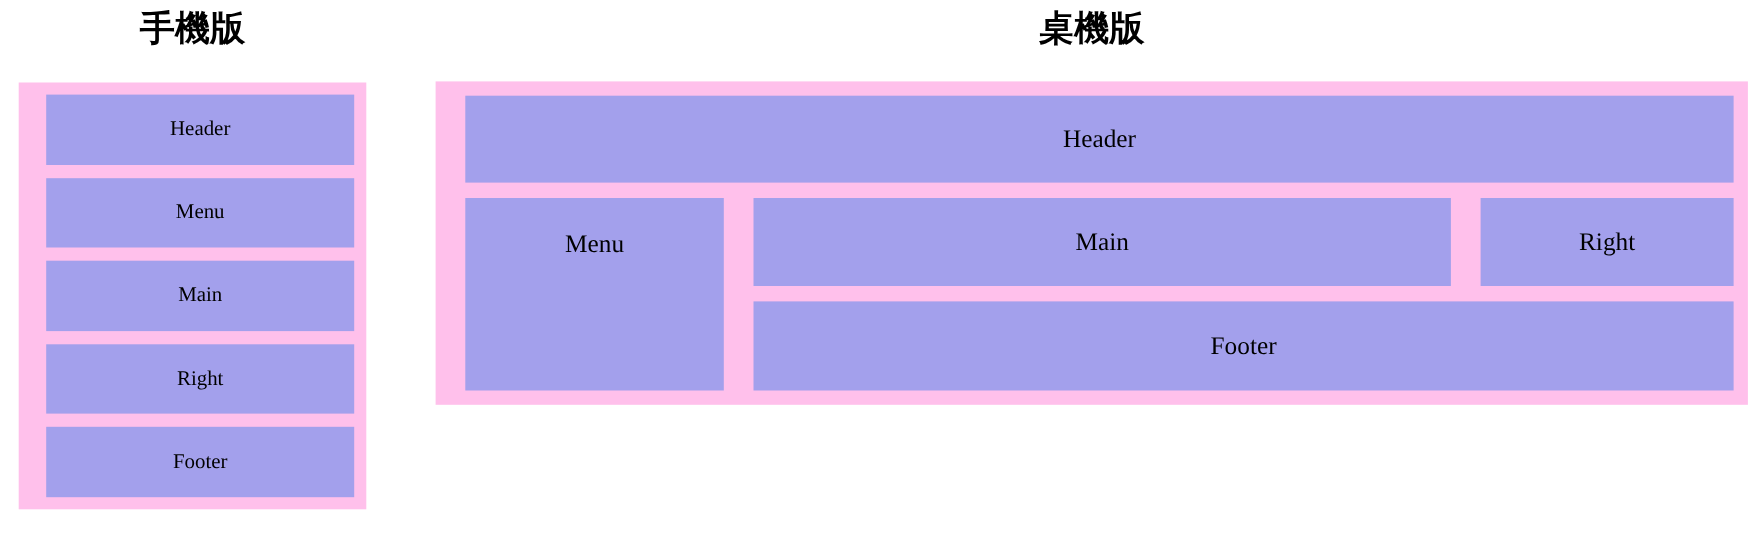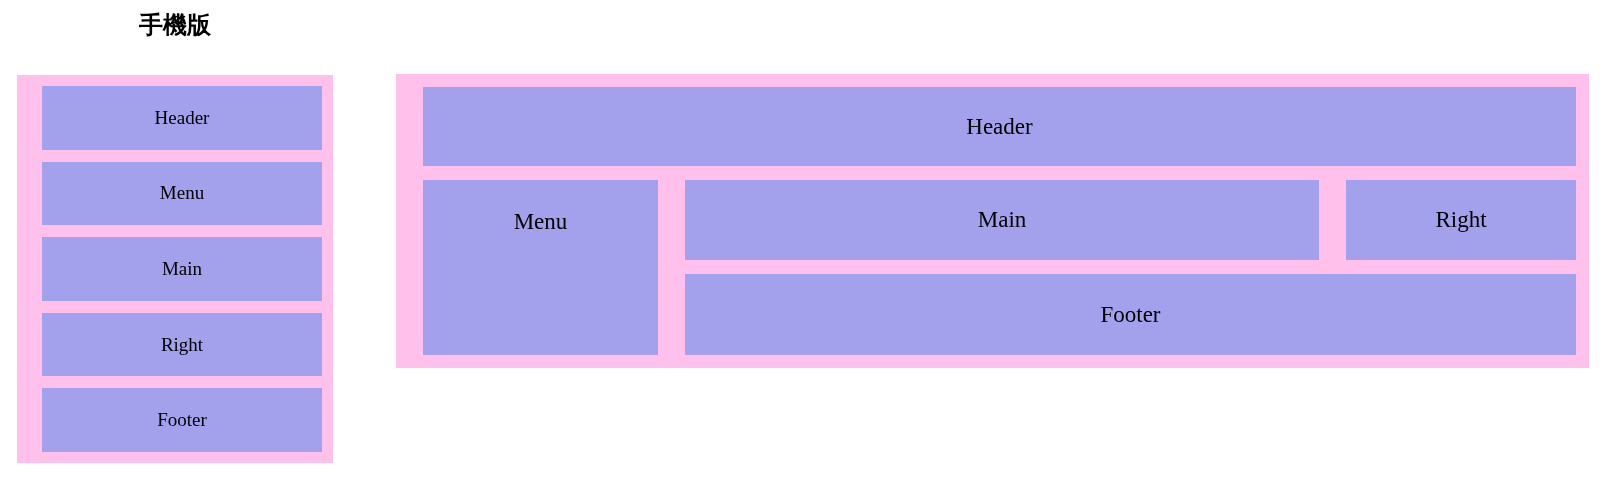--- a/index.html
+++ b/index.html
@@ -9,21 +9,21 @@
     width: 1600px;
     height: 489px;
     background: #ffffff;
     overflow: hidden;
   }
   .panel-title {
     position: absolute;
     top: 4px;
     text-align: center;
     font-weight: bold;
-    font-size: 24px;
+    font-size: 32px;
     line-height: 42px;
     color: #000000;
     font-family: "Liberation Sans", sans-serif;
   }
   .mobile-title  { left: 17px;  width: 316px; }
   .desktop-title { left: 396px; width: 1193px; }
 
   .layout-box {
     background: #a3a0ec;
     font-family: "Liberation Serif", serif;
@@ -103,20 +103,21 @@
       <span>Main</span>
     </div>
     <div class="layout-box">
       <span>Right</span>
     </div>
     <div class="layout-box">
       <span>Footer</span>
     </div>
   </div>
 
+  <div class="panel-title desktop-title">桌機版</div>
 
   <div class="desktop-container">
     <div class="layout-box d-header">
       <span>Header</span>
     </div>
     <div class="layout-box d-menu">
       <span>Menu</span>
     </div>
     <div class="layout-box d-main">
       <span>Main</span>

